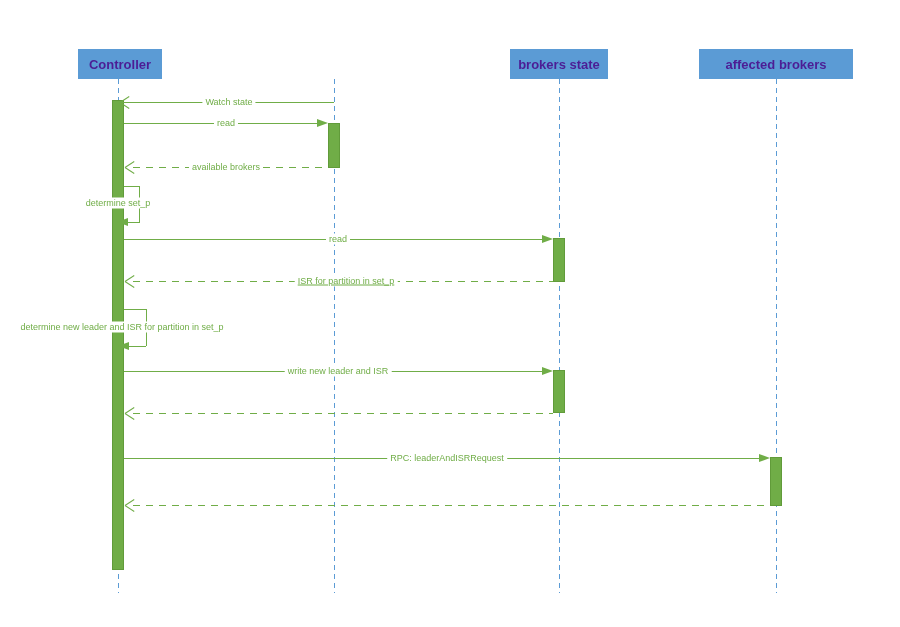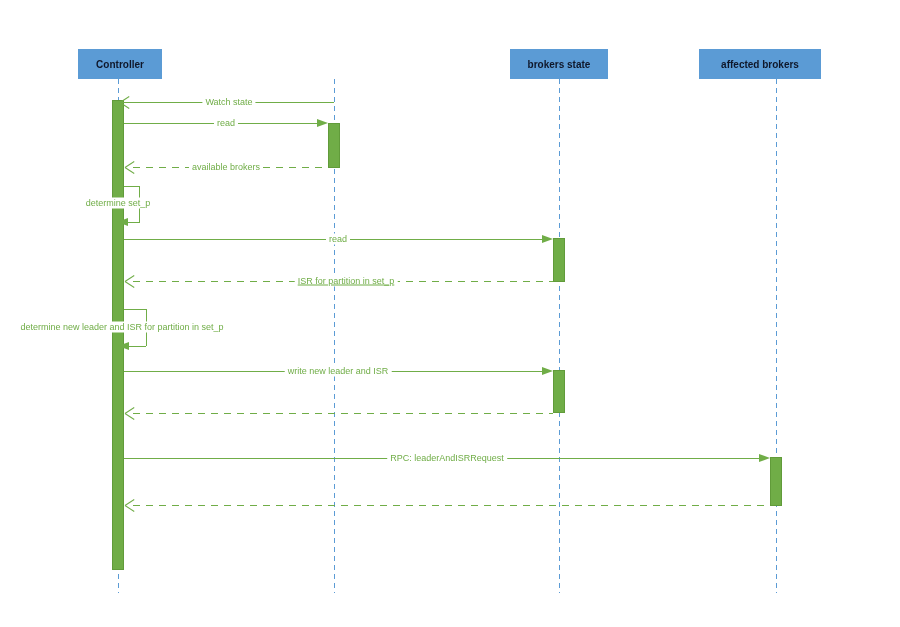--- a/index.html
+++ b/index.html
@@ -1,22 +1,22 @@
 <!DOCTYPE html>
 <html><head>
 <meta charset="utf-8">
 <style>
   html,body { margin:0; padding:0; background:#fff; }
   .canvas {
     position:relative; width:900px; height:627px; background:#ffffff;
     font-family:"Liberation Sans", sans-serif; overflow:hidden;
   }
   .actor {
-    position:absolute; top:49px; height:30px; background:#5b9bd5; color:#0f172a;
-    font-weight:bold; font-size:10px; display:flex; align-items:center;
+    position:absolute; top:49px; height:30px; background:#5b9bd5; color:#4c1d95;
+    font-weight:bold; font-size:13px; display:flex; align-items:center;
     justify-content:center; white-space:nowrap;
   }
   .lifeline {
     position:absolute; top:79px; height:514px; width:1px;
     background:repeating-linear-gradient(180deg,#5b9bd5 0 5px,transparent 5px 9px);
   }
   .bar {
     position:absolute; width:12px; background:#70ad47;
     border:1px solid #619b3a; box-sizing:border-box;
   }
@@ -53,21 +53,21 @@
 <body>
 
 <div class="canvas">
 
   <div class="actor" style="left:78px;width:84px;">
       <span>Controller</span>
     </div>
   <div class="actor" style="left:510px;width:98px;">
       <span>brokers state</span>
     </div>
-  <div class="actor" style="left:699px;width:122px;">
+  <div class="actor" style="left:699px;width:154px;">
       <span>affected brokers</span>
     </div>
 
   <div class="lifeline" style="left:118px;"></div>
   <div class="lifeline" style="left:334px;"></div>
   <div class="lifeline" style="left:559px;"></div>
   <div class="lifeline" style="left:776px;"></div>
 
   <div class="bar" style="left:112px;top:100px;height:470px;"></div>
   <div class="bar" style="left:328px;top:123px;height:45px;"></div>

